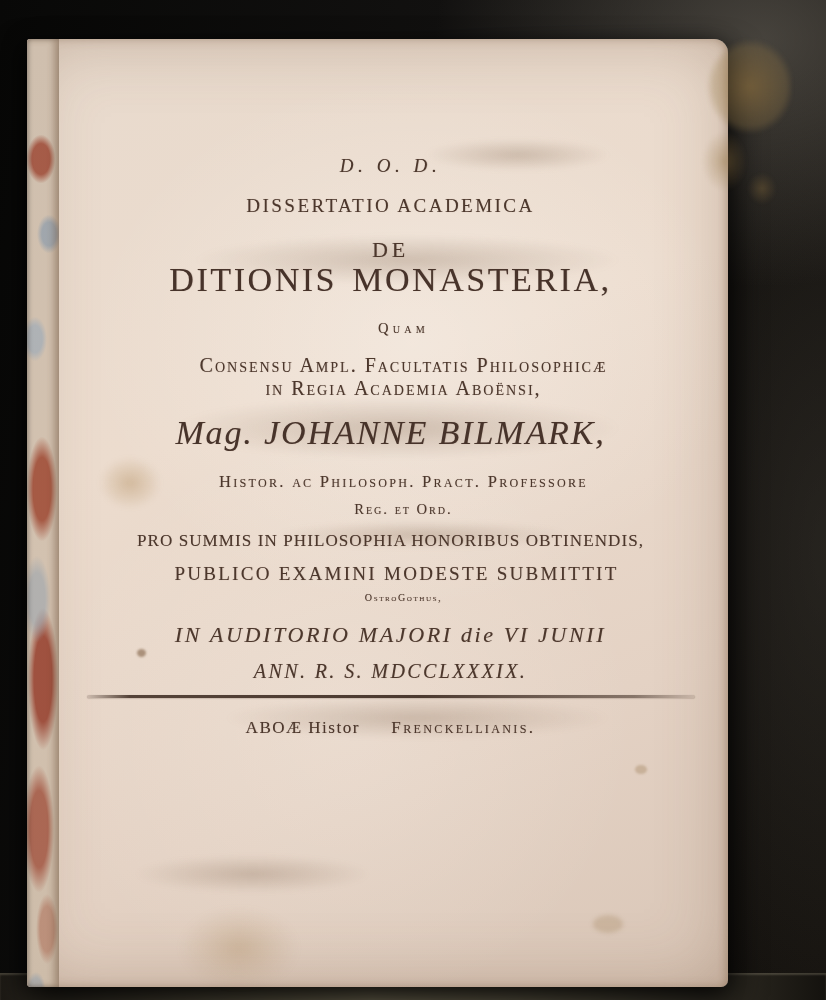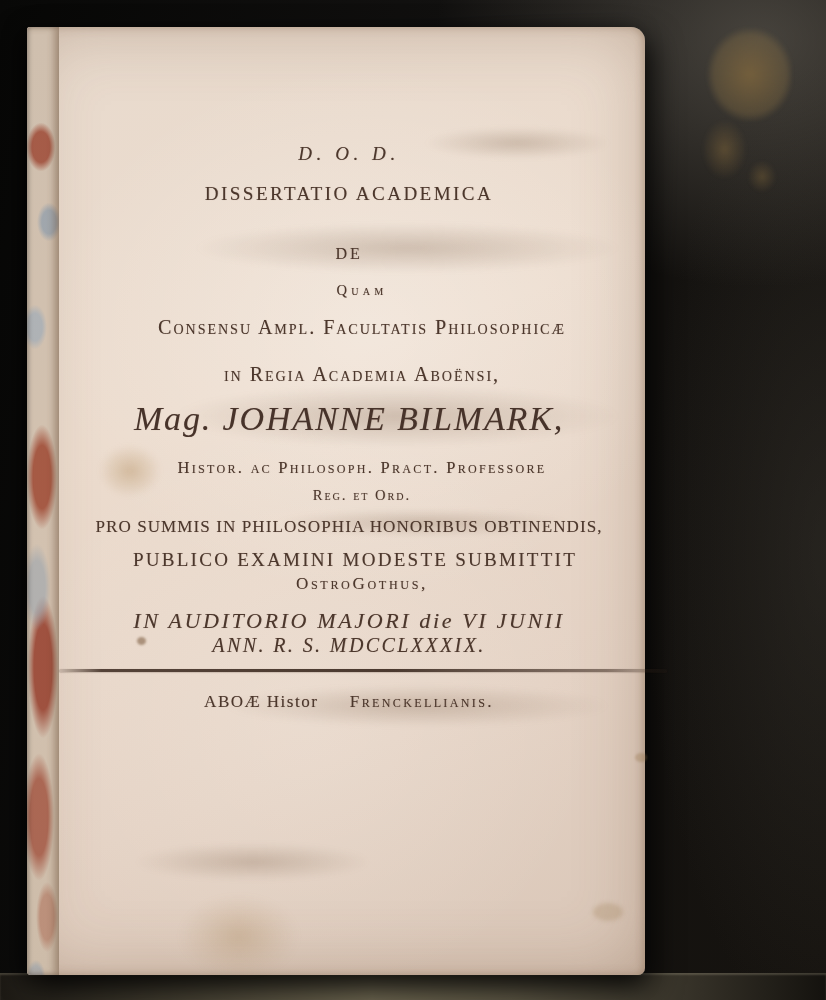--- a/index.html
+++ b/index.html
@@ -17,22 +17,22 @@
       radial-gradient(260px 700px at 100% 55%, rgba(66,63,57,0.38), transparent 70%),
       linear-gradient(100deg, #080807, #121110 45%, #16130f 100%);
   }
   .table-surface {
     position: absolute; left: 0; right: 0; bottom: 0; height: 27px;
     background: linear-gradient(90deg, #1d1a15, #423d30 20%, #6f6852 45%, #5d5745 62%, #332f26 85%, #14120e);
     box-shadow: inset 0 2px 2px rgba(215,205,175,0.22);
   }
   .book {
     position: absolute;
-    left: 27px; top: 27px;
-    width: 618px; height: 948px;
+    left: 27px; top: 39px;
+    width: 701px; height: 948px;
     border-radius: 3px 14px 7px 4px;
     background:
       radial-gradient(460px 380px at 55% 32%, rgba(255,252,248,0.35), transparent 70%),
       radial-gradient(420px 420px at 45% 72%, rgba(255,250,243,0.22), transparent 70%),
       linear-gradient(160deg, #e8dacd, #ecdcce 38%, #e4d2c4 72%, #d9c6b7);
     box-shadow:
       inset 0 0 70px rgba(112,78,52,0.30),
       inset 0 0 12px rgba(112,78,52,0.18),
       inset -3px 0 6px rgba(120,90,65,0.22),
       7px 12px 30px rgba(0,0,0,0.78),
@@ -96,36 +96,36 @@
   }
   .line {
     text-shadow: 0.3px 0.4px 0.7px rgba(76,55,44,0.35);
     white-space: nowrap;
   }
   .sc { font-variant: small-caps; padding-left: 26px; }
   .it { font-style: italic; }
 
   .l-dod       { margin-top: 115px; font-size: 19px;   line-height: 23px; letter-spacing: .24em; }
   .l-series    { margin-top: 16px;  font-size: 19px;   line-height: 25px; letter-spacing: .13em; }
-  .l-de        { margin-top: 38px;  font-size: 16px;   line-height: 19px; letter-spacing: .18em; }
+  .l-de        { margin-top: 22px;  font-size: 22px;   line-height: 19px; letter-spacing: .18em; }
   .l-title1    { margin-top: 21px;  font-size: 34px;   line-height: 42px; letter-spacing: .075em; word-spacing: .12em; color: #47332a; }
   .l-title2    { margin-top: 0;     font-size: 34px;   line-height: 42px; letter-spacing: .075em; word-spacing: .12em; color: #47332a; }
   .l-quam      { margin-top: 19px;  font-size: 14.5px; line-height: 17px; letter-spacing: .30em; }
   .l-consensu  { margin-top: 17px;  font-size: 20px;   line-height: 23px; letter-spacing: .10em; }
-  .l-regia     { margin-top: 24px;  font-size: 20px;   line-height: 23px; letter-spacing: .10em; }
+  .l-regia     { margin-top: 0;  font-size: 20px;   line-height: 23px; letter-spacing: .10em; }
   .l-praeside  { margin-top: 18px;  font-size: 21px;   line-height: 25px; letter-spacing: .30em; }
   .l-praeses   { margin-top: 12px;  font-size: 34px;   line-height: 42px; letter-spacing: .055em; color: #47332a; }
   .l-histor    { margin-top: 18px;   font-size: 16.5px; line-height: 20px; letter-spacing: .14em; }
   .l-reg       { margin-top: 9px;   font-size: 14.5px; line-height: 17px; letter-spacing: .14em; }
   .l-prosummis { margin-top: 13px;  font-size: 17px;   line-height: 20px; letter-spacing: .065em; }
   .l-publico   { margin-top: 11px;  font-size: 19px;   line-height: 23px; letter-spacing: .12em; padding-left: 12px; }
   .l-sveno     { margin-top: 16px;  font-size: 28px;   line-height: 36px; letter-spacing: .25em; color: #55403312; color: #4c372c; }
-  .l-ostro     { margin-top: 4px;   font-size: 17px; line-height: 17px; letter-spacing: .16em; }
+  .l-ostro     { margin-top: 4px;   font-size: 10px; line-height: 17px; letter-spacing: .16em; }
   .l-auditorio { margin-top: 16px;  font-size: 22px;   line-height: 26px; letter-spacing: .12em; }
-  .l-ann       { margin-top: 0;   font-size: 20px;   line-height: 23px; letter-spacing: .12em; }
+  .l-ann       { margin-top: 12px;   font-size: 20px;   line-height: 23px; letter-spacing: .12em; }
   .rule {
     margin: 12px auto 0 auto; width: 608px; height: 3px; border-radius: 2px;
     background: linear-gradient(90deg, rgba(58,40,30,0.15), rgba(58,40,30,0.85) 7%, rgba(58,40,30,0.9) 55%, rgba(58,40,30,0.55) 90%, rgba(58,40,30,0.12));
     box-shadow: 0 0.5px 1px rgba(58,40,30,0.3);
   }
   .l-imprint   { margin-top: 19px;  font-size: 17px;   line-height: 21px; letter-spacing: .09em; }
   .imprint-place   { margin-right: .32em; }
   .imprint-typis   { margin-right: .32em; font-variant: normal; }
   .imprint-printer { font-variant: small-caps; letter-spacing: .14em; }
 </style>
@@ -149,20 +149,21 @@
     <div class="stain stain-left-mid"></div>
     <div class="stain stain-bottom"></div>
     <div class="stain speck-a"></div>
     <div class="stain speck-b"></div>
     <div class="stain speck-c"></div>
 
     <div class="title-page">
       <div class="line l-dod it">D. O. D.</div>
       <div class="line l-series">DISSERTATIO ACADEMICA</div>
       <div class="line l-de">DE</div>
+      <div class="line l-title2">DITIONIS MONASTERIA,</div>
       <div class="line l-quam sc">Quam</div>
       <div class="line l-consensu sc">Consensu Ampl. Facultatis Philosophicæ</div>
       <div class="line l-regia sc">in Regia Academia Aboënsi,</div>
       <div class="line l-praeses it">Mag. JOHANNE BILMARK,</div>
       <div class="line l-histor sc">Histor. ac Philosoph. Pract. Professore</div>
       <div class="line l-reg sc">Reg. et Ord.</div>
       <div class="line l-prosummis">PRO SUMMIS IN PHILOSOPHIA HONORIBUS OBTINENDIS,</div>
       <div class="line l-publico">PUBLICO EXAMINI MODESTE SUBMITTIT</div>
       <div class="line l-ostro sc">OstroGothus,</div>
       <div class="line l-auditorio it">IN AUDITORIO MAJORI die VI JUNII</div>

